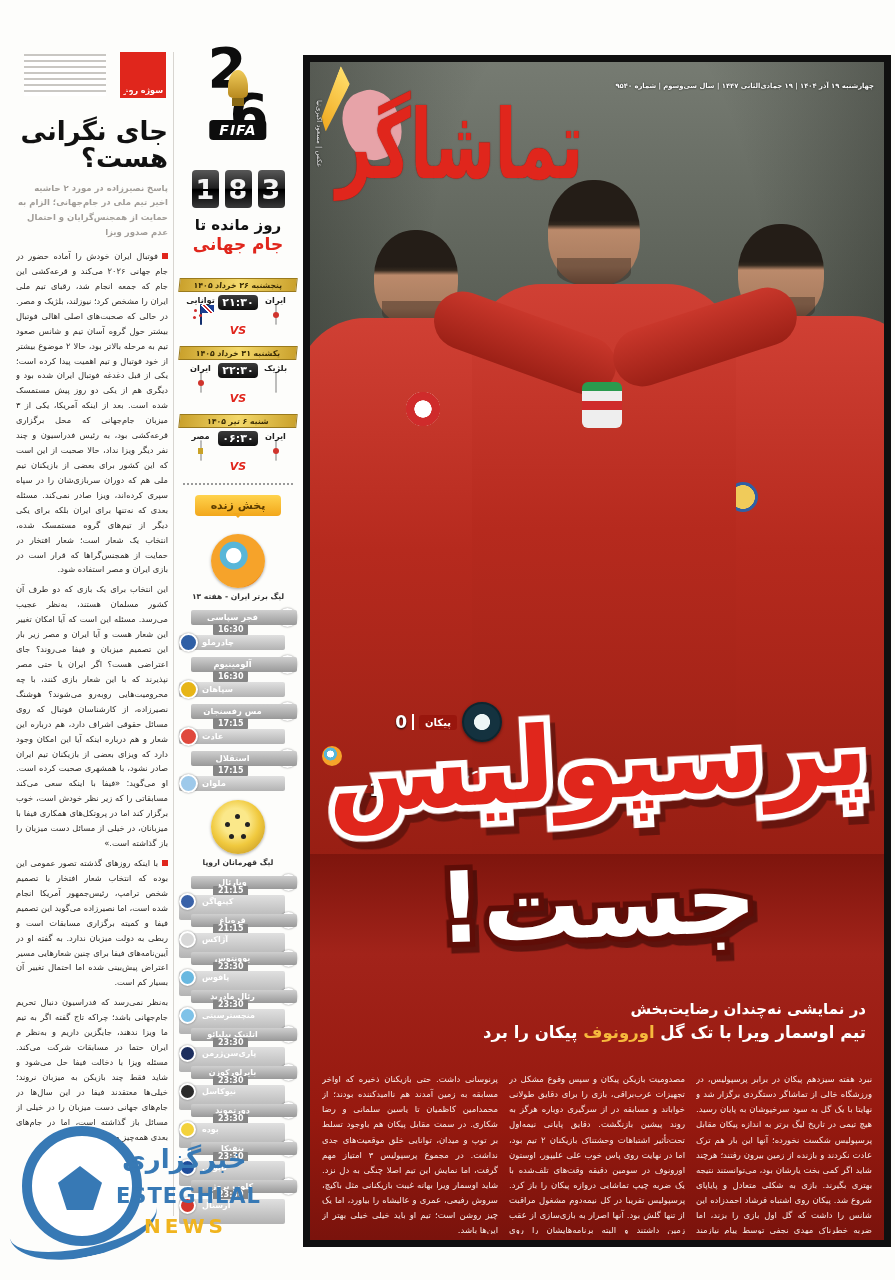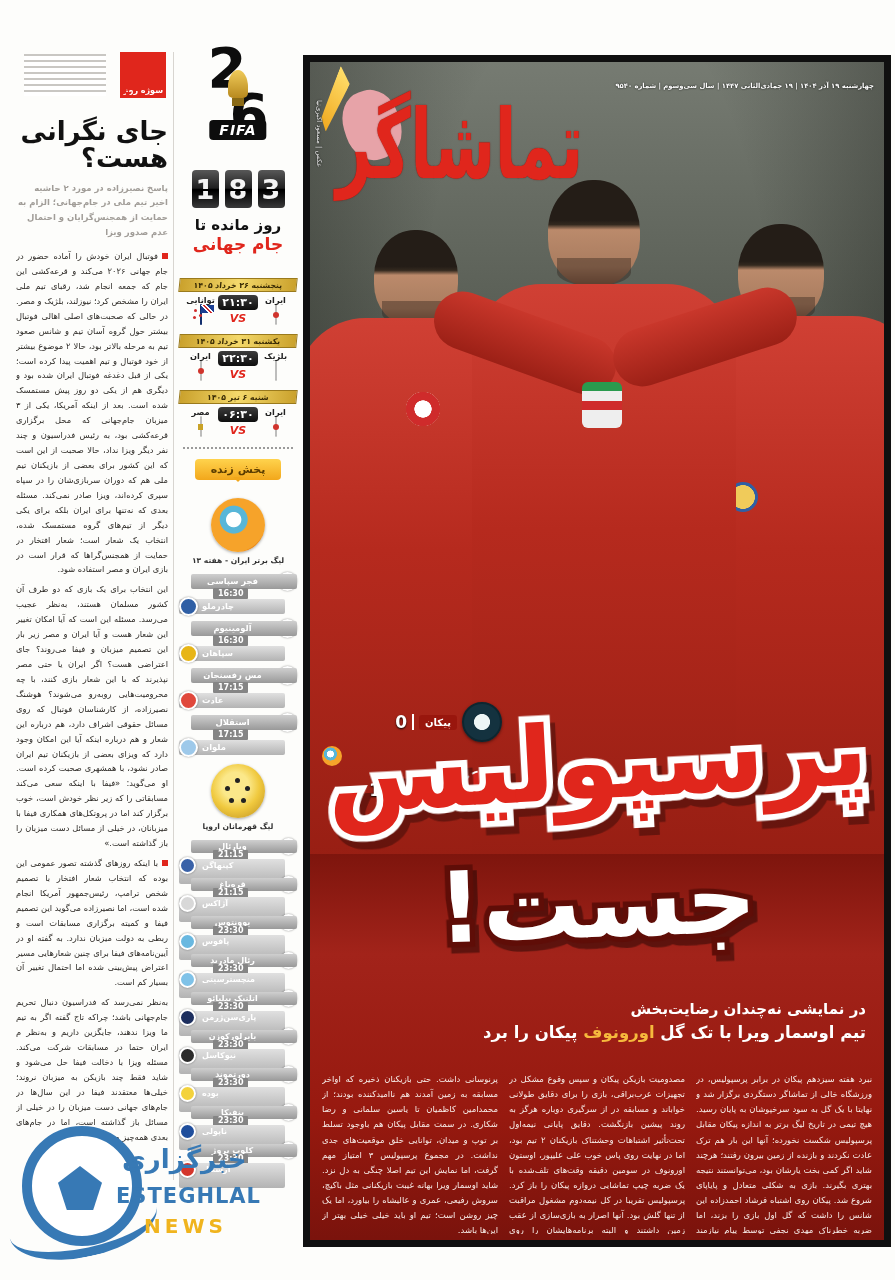--- a/index.html
+++ b/index.html
@@ -72,21 +72,21 @@
     background:linear-gradient(45deg,#1b3f93 38%,#fff 38% 46%,#cf2b2b 46% 54%,#fff 54% 62%,#1b3f93 62%)}
   .flag.nz::after{content:"";position:absolute;right:4px;top:4px;width:3px;height:3px;background:#cf2b2b;border-radius:50%;
     box-shadow:5px 5px 0 #cf2b2b,-1px 7px 0 #cf2b2b}
   .flag.belgium{background:linear-gradient(90deg,#1a1a1a 33%,#f5c518 33% 66%,#d0342c 66%)}
   .flag.egypt{background:linear-gradient(180deg,#cf2b2b 33%,#f2f2f2 33% 66%,#1a1a1a 66%)}
   .flag.egypt::after{content:"";position:absolute;left:50%;top:50%;width:5px;height:6px;margin:-3px;background:#c9a227}
   .mid{display:flex;flex-direction:column;align-items:center;width:34px}
   .tchip{background:linear-gradient(#3c3c3c,#0e0e0e);color:#fff;font-size:11px;font-weight:bold;
     padding:1px 4px;border-radius:4px;letter-spacing:.5px}
   .vs{color:var(--red);font-weight:bold;font-style:italic;font-size:11px;
-    text-shadow:-1px 0 #fff,1px 0 #fff,0 -1px #fff,0 1px #fff;margin-top:2px}
+    text-shadow:-1px 0 #fff,1px 0 #fff,0 -1px #fff,0 1px #fff;margin-top:14px}
   .dots-sep{margin:10px 4px;border-top:2px dotted #9a9a9a}
   .live{display:block;margin:0 auto 18px;width:86px;text-align:center;background:linear-gradient(#ffd34d,#f2a71b);
     border-radius:4px;color:#5a3c00;font-weight:bold;font-size:11px;padding:4px 0;direction:rtl;position:relative}
   .live::after{content:"";position:absolute;left:50%;bottom:-7px;margin-left:-5px;border:5px solid transparent;border-top-color:#f2a71b}
   .lg-wrap{text-align:center;margin:6px 0 7px}
   .lg-iran{width:54px;height:54px;border-radius:50%;margin:0 auto;
     background:radial-gradient(circle at 42% 40%,#ffffff 0 16%,#58b6d8 18% 30%,#f6a32a 32% 72%,#e8881a 74%);
     box-shadow:0 1px 3px rgba(0,0,0,.35)}
   .lg-ucl{width:54px;height:54px;border-radius:50%;margin:0 auto;position:relative;
     background:radial-gradient(circle at 45% 40%,#fbe88a 0 30%,#f0c93e 55%,#b8891e);box-shadow:0 1px 3px rgba(0,0,0,.35)}

